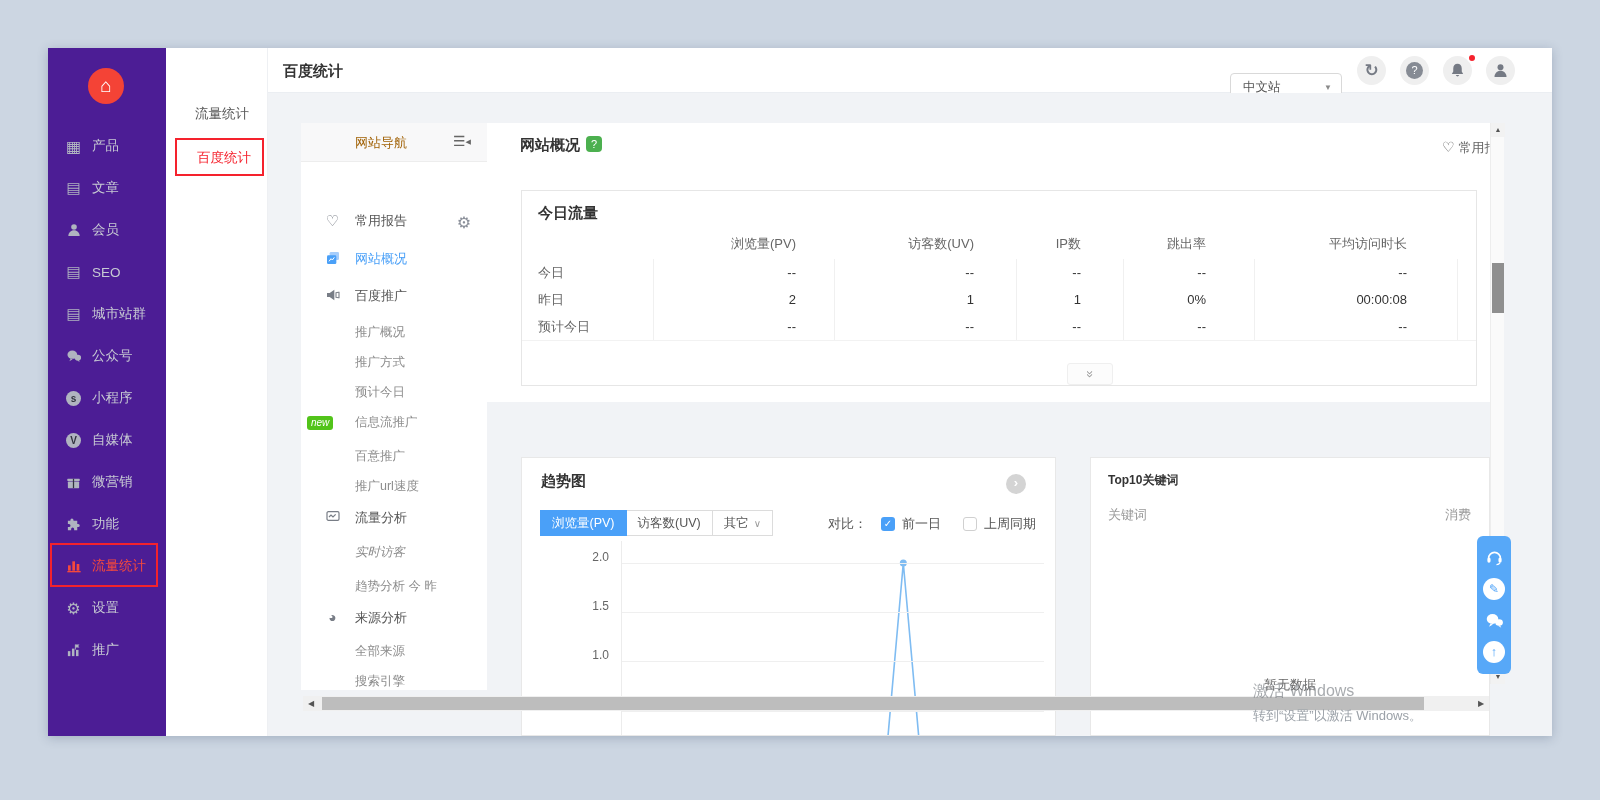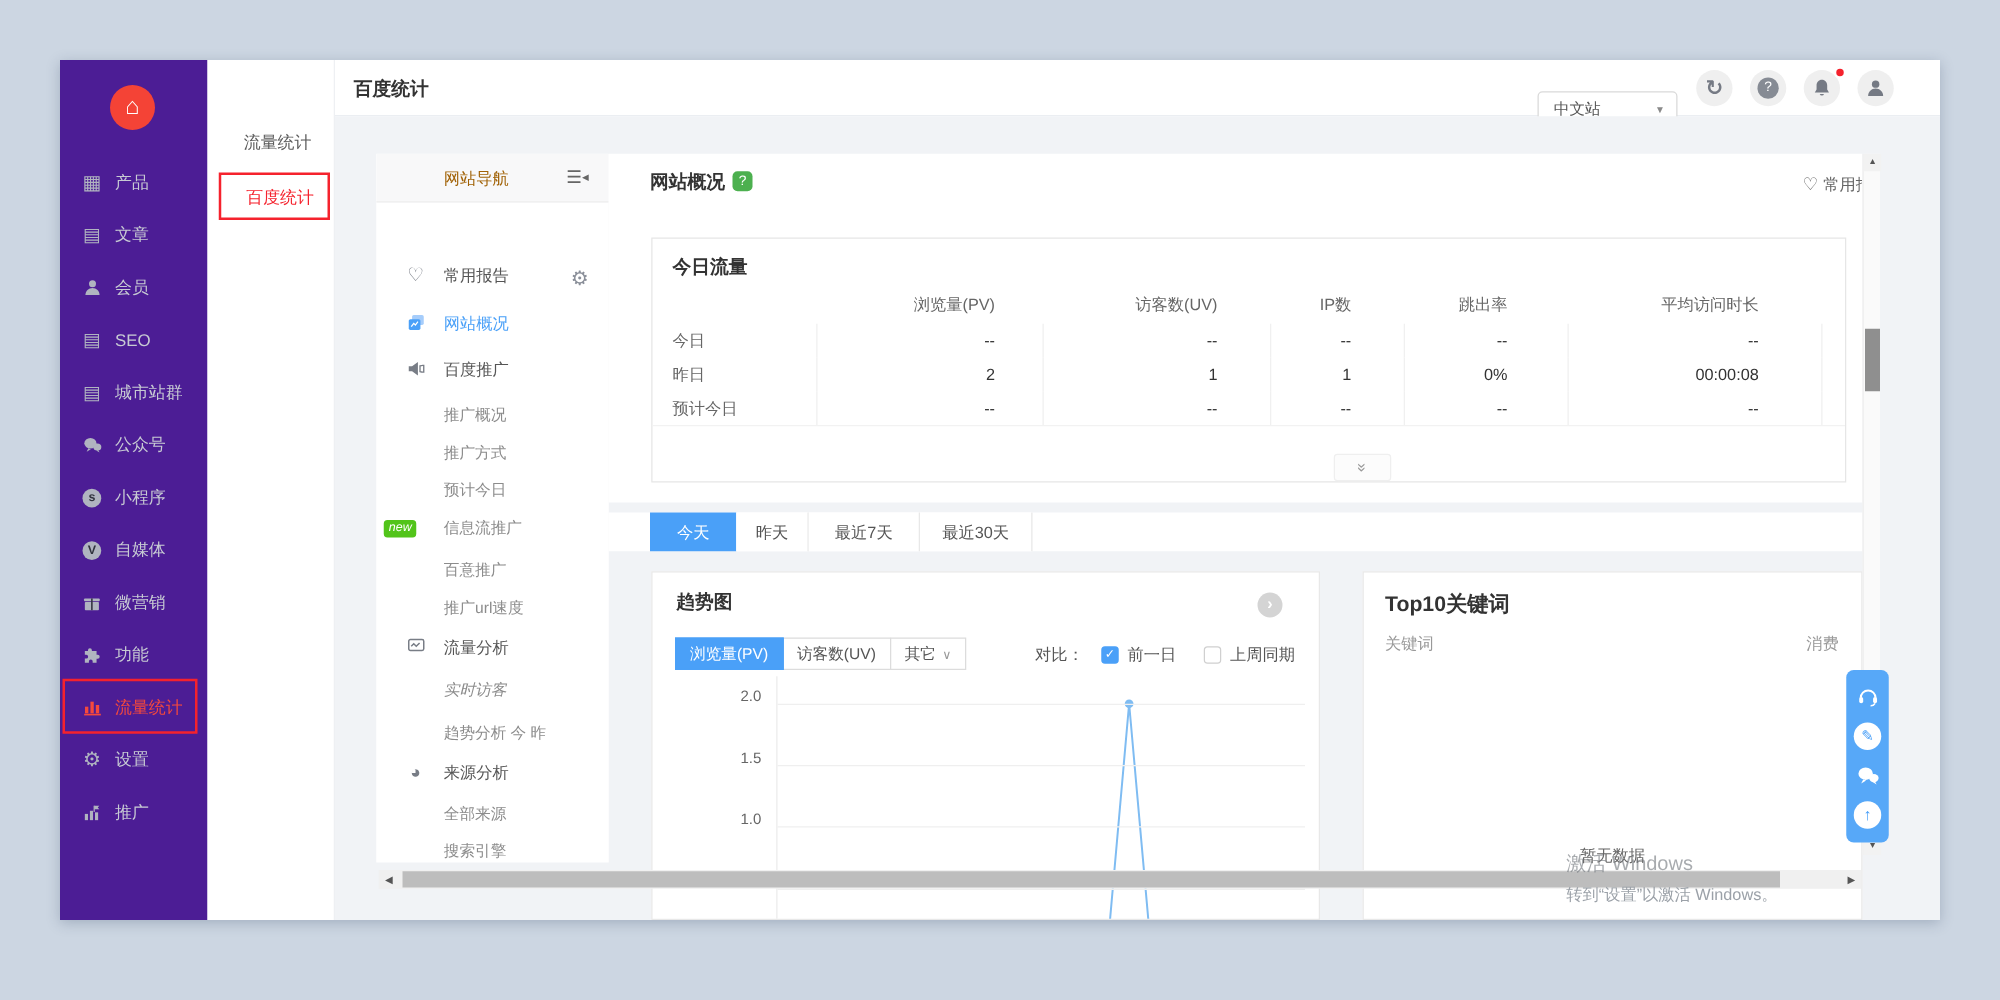--- a/index.html
+++ b/index.html
@@ -112,21 +112,21 @@
   .cbx.on::before { content:"✓"; }
   .cbx.off { background:#fff; border:1px solid #d0d0d0; }
   .cmp-lbl { margin-right:14px; }
   .cmp-opt { margin-right:22px; }
   .ytick { position:absolute; width:35px; text-align:right; font-size:12px; color:#666; left:52px; }
   .plot { position:absolute; left:99px; top:83px; width:422px; height:196px; border-left:1px solid #ececec; }
   .gridline { position:absolute; left:0; width:422px; height:1px; background:#efefef; }
 
   
   .kwpanel { left:822px; top:364px; width:400px; height:279px; border:1px solid #e8e8e8; overflow:hidden; }
-  .kw-title { position:absolute; left:17px; top:14px; font-size:17px; font-weight:bold; color:#333; }
+  .kw-title { position:absolute; left:17px; top:14px; font-size:12px; font-weight:bold; color:#333; }
   .kw-col-l { position:absolute; left:17px; top:48px; font-size:13px; color:#999; }
   .kw-col-r { position:absolute; right:18px; top:48px; font-size:13px; color:#999; }
   .kw-empty { position:absolute; left:0; top:218px; width:100%; text-align:center; font-size:13px; color:#666; }
 
   
   .float-bar { position:absolute; left:1209px; top:443px; width:34px; height:138px; background:#57a8f8; border-radius:6px; z-index:30; display:flex; flex-direction:column; align-items:center; justify-content:space-around; padding:6px 0; }
   .fbtn { width:24px; height:24px; display:flex; align-items:center; justify-content:center; cursor:pointer; }
   .fbtn .wcircle { width:22px; height:22px; border-radius:50%; background:#fff; color:#4aa0f8; text-align:center; line-height:22px; font-size:12px; }
   .pencil-g::before { content:"✎"; }
   .uparrow-g::before { content:"↑"; font-weight:bold; font-size:13px; }
@@ -402,26 +402,20 @@
                 <div class="cell num pr4">--</div>
                 <div class="cell num pr5">--</div>
                 <div class="cell"></div>
               </div>
             </div>
           </div>
           <div class="expand-btn"><span class="dbl-chevron"></span></div>
         </div>
       </section>
 
-      <section class="panel range-tabs">
-        <div class="rtab t0 active">今天</div>
-        <div class="rtab t1">昨天</div>
-        <div class="rtab t2">最近7天</div>
-        <div class="rtab t3">最近30天</div>
-      </section>
 
       <section class="panel trend">
         <div class="trend-title">趋势图</div>
         <div class="go-circle"></div>
         <div class="metric-group">
           <div class="mbtn active">浏览量(PV)</div>
           <div class="mbtn">访客数(UV)</div>
           <div class="mbtn"><span>其它</span><span class="dd"></span></div>
         </div>
         <div class="compare">

